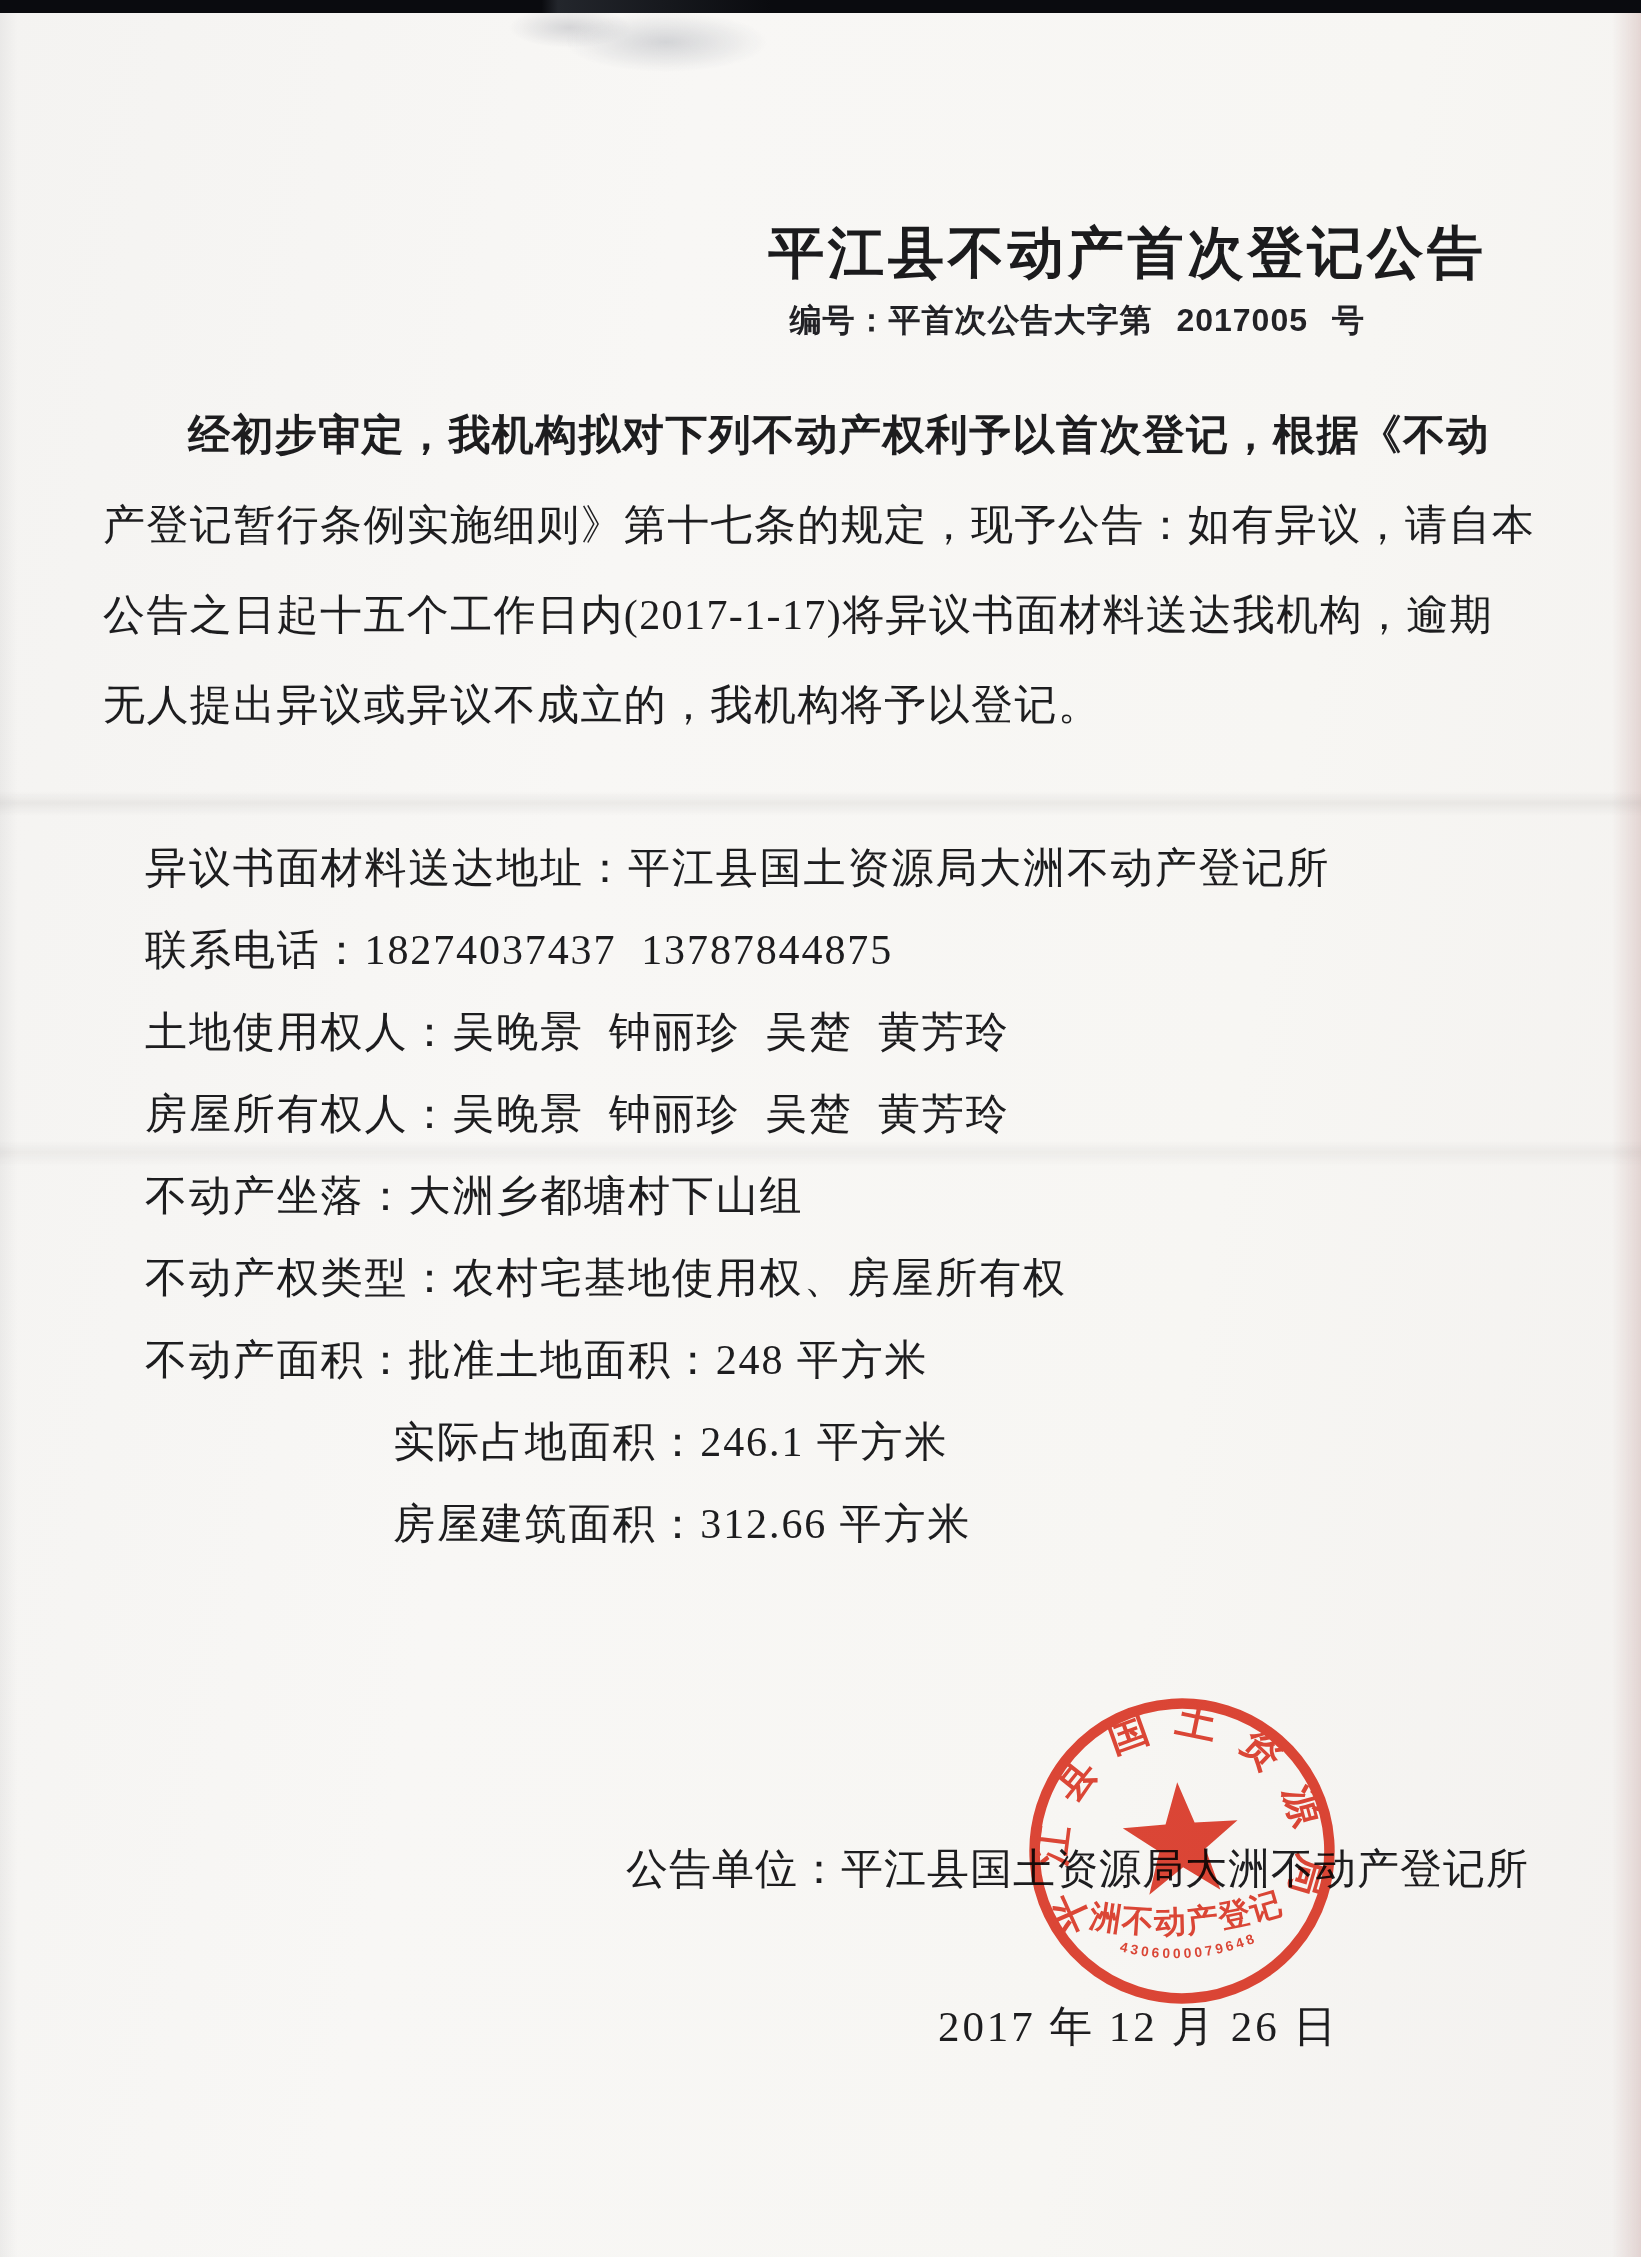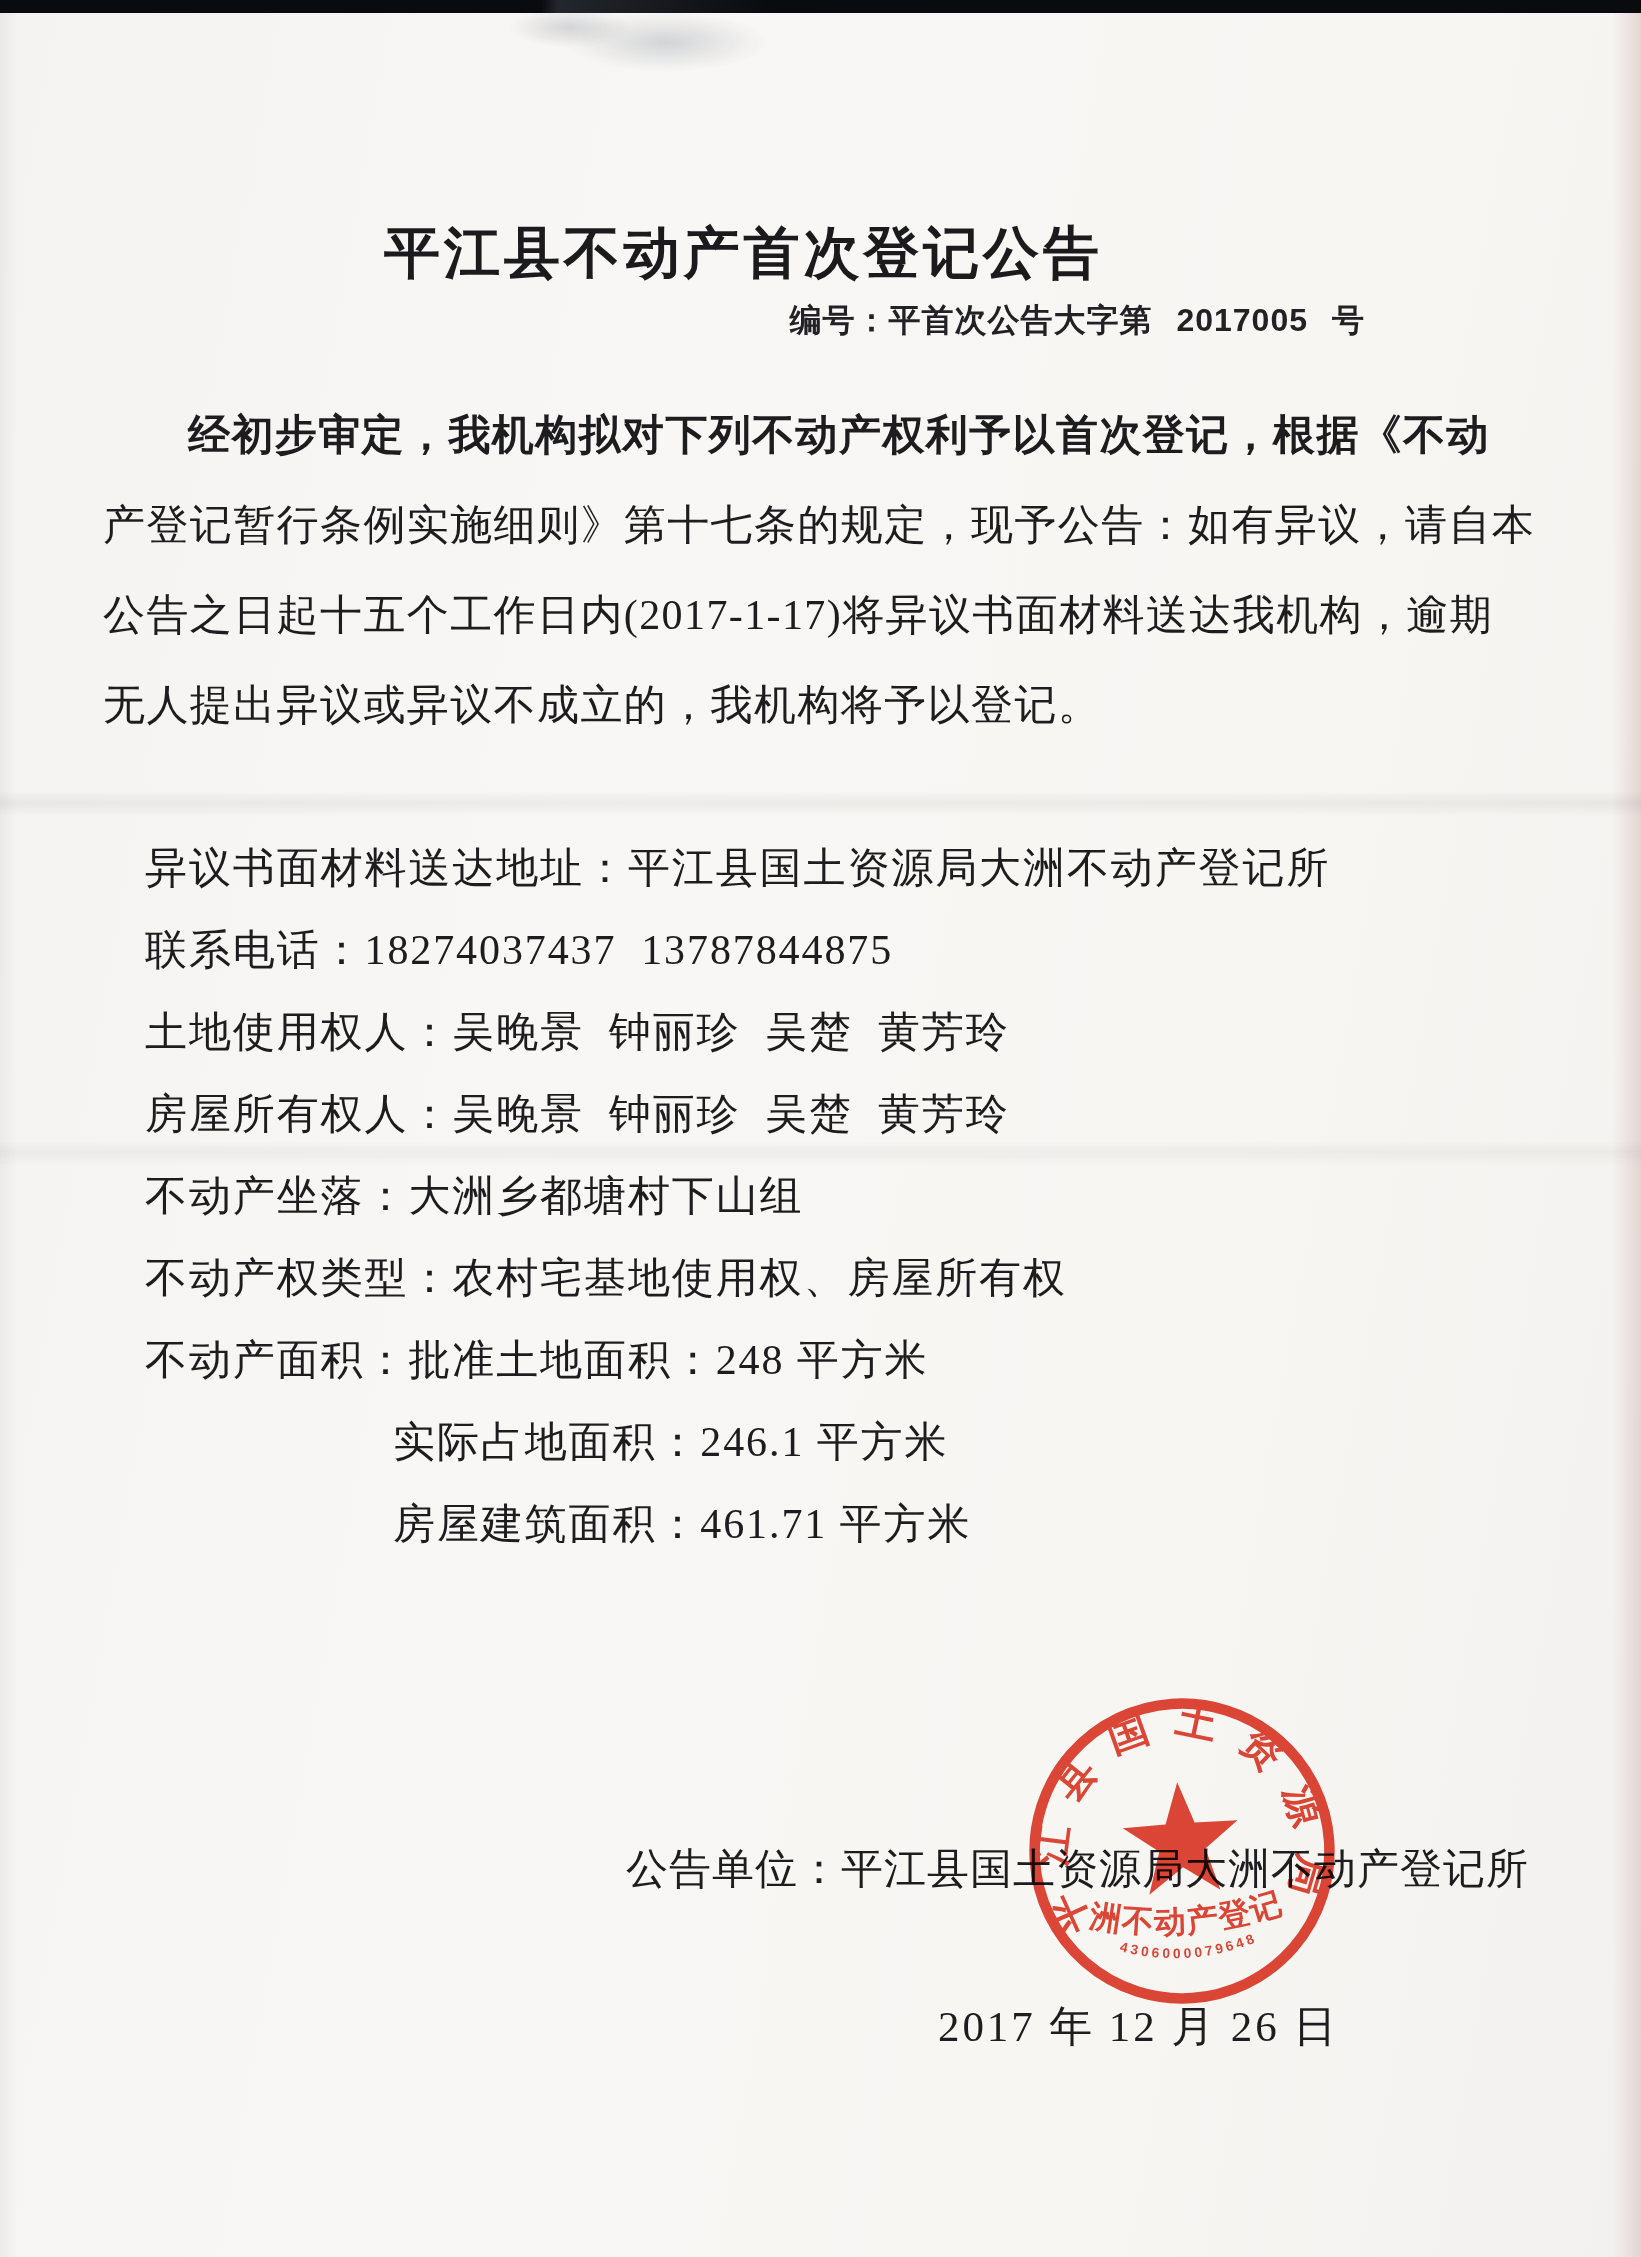--- a/index.html
+++ b/index.html
@@ -24,21 +24,21 @@
       linear-gradient(to bottom, rgba(0,0,0,0.00) 1128px, rgba(120,115,112,0.08) 1139px, rgba(0,0,0,0.00) 1153px),
       linear-gradient(to left, rgba(190,150,148,.32), rgba(190,150,148,0.0) 29px),
       linear-gradient(to right, rgba(140,140,145,.10), rgba(140,140,145,0.0) 17.4px);
   }
   .top-strip {
     position: absolute; top: 0; left: 0; width: 1641px; height: 12.6px;
     background: linear-gradient(to right, #0a0b0f 0%, #0a0b0f 33%, #23262c 34%, #0a0b0f 47%, #0a0b0f 100%);
   }
   .page-title {
     position: absolute; top: 166px; left: 0; width: 1487px;
-    text-align: center;
+    text-align: right;
     font-size: 56px; font-weight: bold; color: #1b1b1d;
     letter-spacing: 3.9px;
   }
   .doc-number {
     position: absolute; top: 286px; right: 276px;
     font-size: 32px; font-weight: bold; color: #222226;
     letter-spacing: 1px;
   }
   .doc-number .num {
     font-family: "Liberation Sans", "DejaVu Sans", sans-serif;
@@ -103,21 +103,21 @@
 
   <div class="details">
       <div class="detail-line">异议书面材料送达地址：平江县国土资源局大洲不动产登记所</div>
       <div class="detail-line">联系电话：18274037437  13787844875</div>
       <div class="detail-line">土地使用权人：吴晚景  钟丽珍  吴楚  黄芳玲</div>
       <div class="detail-line">房屋所有权人：吴晚景  钟丽珍  吴楚  黄芳玲</div>
       <div class="detail-line">不动产坐落：大洲乡都塘村下山组</div>
       <div class="detail-line">不动产权类型：农村宅基地使用权、房屋所有权</div>
       <div class="detail-line">不动产面积：批准土地面积：248 平方米</div>
       <div class="detail-line indent">实际占地面积：246.1 平方米</div>
-      <div class="detail-line indent">房屋建筑面积：461.71 平方米</div>
+      <div class="detail-line indent">房屋建筑面积：312.66 平方米</div>
     </div>
 
   <div class="issuer-line">公告单位：平江县国土资源局大洲不动产登记所</div>
 
   <div class="date-line">2017 年 12 月 26 日</div>
 
   <div class="seal">
     <svg viewBox="0 0 400 400">
       <defs>
         <path id="ringPath" d="M 67 249 A 142 142 0 1 1 333 249" fill="none"></path>

